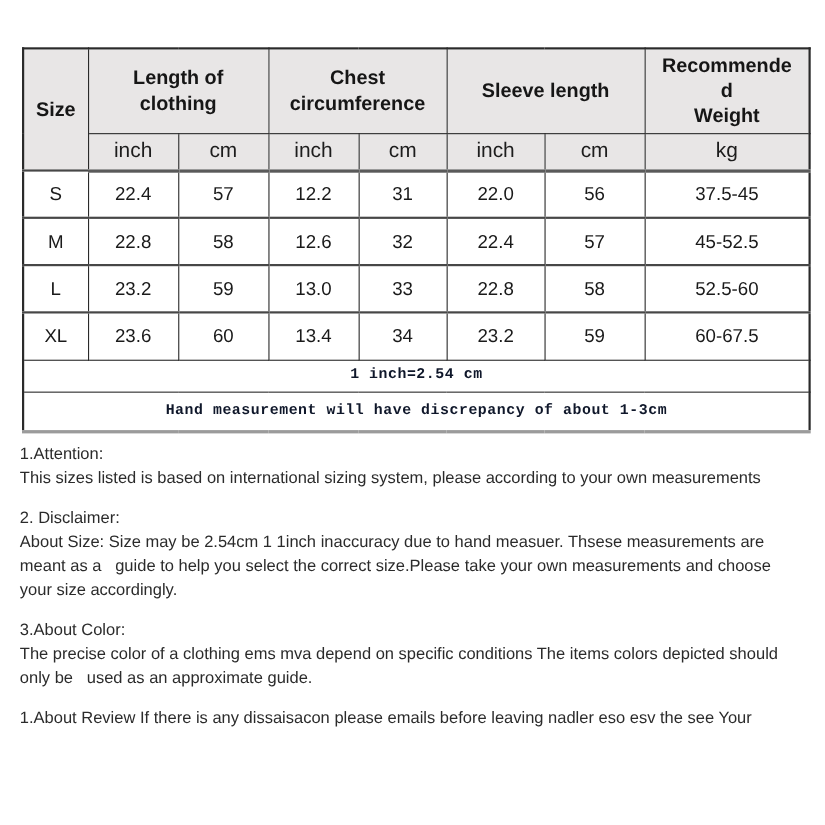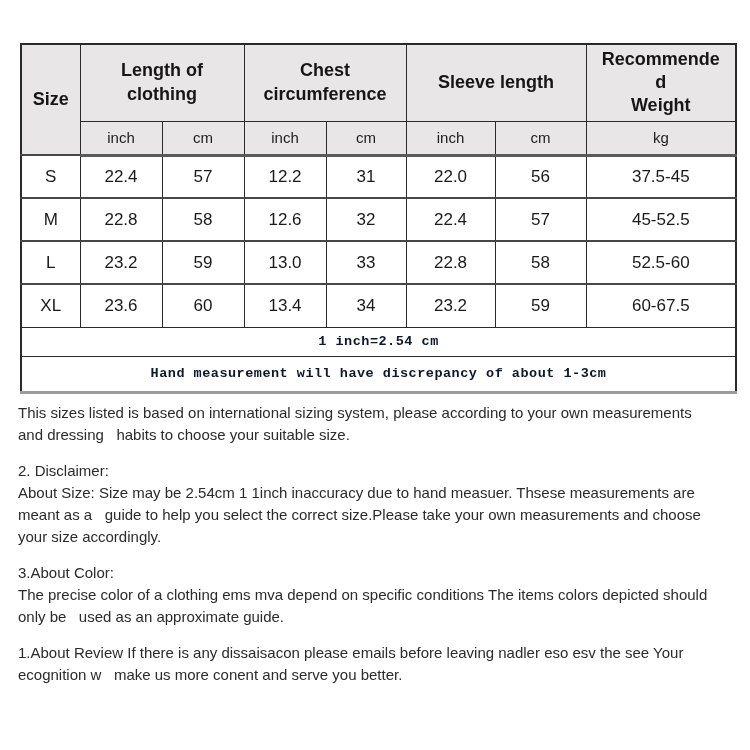--- a/index.html
+++ b/index.html
@@ -34,21 +34,21 @@
     background: #e8e6e6;
     font-weight: bold;
     font-size: 18px;
     line-height: 1.3;
     white-space: pre-line;
     color: #161616;
   }
   tr.h2 { height: 34px; }
   tr.h2 td {
     background: #e8e6e6;
-    font-size: 15px;
+    font-size: 19px;
     border-bottom: 3px solid #5a5a5a;
   }
   tr.data { height: 43px; }
   tr.data td {
     font-size: 17px;
     border-top: 2px solid #474747;
     color: #1a1a1a;
   }
   td.size-big { font-size: 18px; }
   td.size-small { font-size: 14px; }
@@ -156,33 +156,32 @@
         <td colspan="8">1 inch=2.54 cm</td>
       </tr>
       <tr class="note2">
         <td colspan="8">Hand measurement will have discrepancy of about 1-3cm</td>
       </tr>
     </tbody>
   </table>
 
   <div class="paras">
     <div class="para">
+      <div class="pline">1.Attention:</div>
       <div class="pline">This sizes listed is based on international sizing system, please according to your own measurements</div>
-      <div class="pline">and dressing   habits to choose your suitable size.</div>
     </div>
     <div class="para">
       <div class="pline">2. Disclaimer:</div>
       <div class="pline">About Size: Size may be 2.54cm 1 1inch inaccuracy due to hand measuer. Thsese measurements are</div>
       <div class="pline">meant as a   guide to help you select the correct size.Please take your own measurements and choose</div>
       <div class="pline">your size accordingly.</div>
     </div>
     <div class="para">
       <div class="pline">3.About Color:</div>
       <div class="pline">The precise color of a clothing ems mva depend on specific conditions The items colors depicted should</div>
       <div class="pline">only be   used as an approximate guide.</div>
     </div>
     <div class="para">
       <div class="pline">1.About Review If there is any dissaisacon please emails before leaving nadler eso esv the see Your</div>
-      <div class="pline">ecognition w   make us more conent and serve you better.</div>
     </div>
   </div>
 
 </div>
 
 </body></html>

